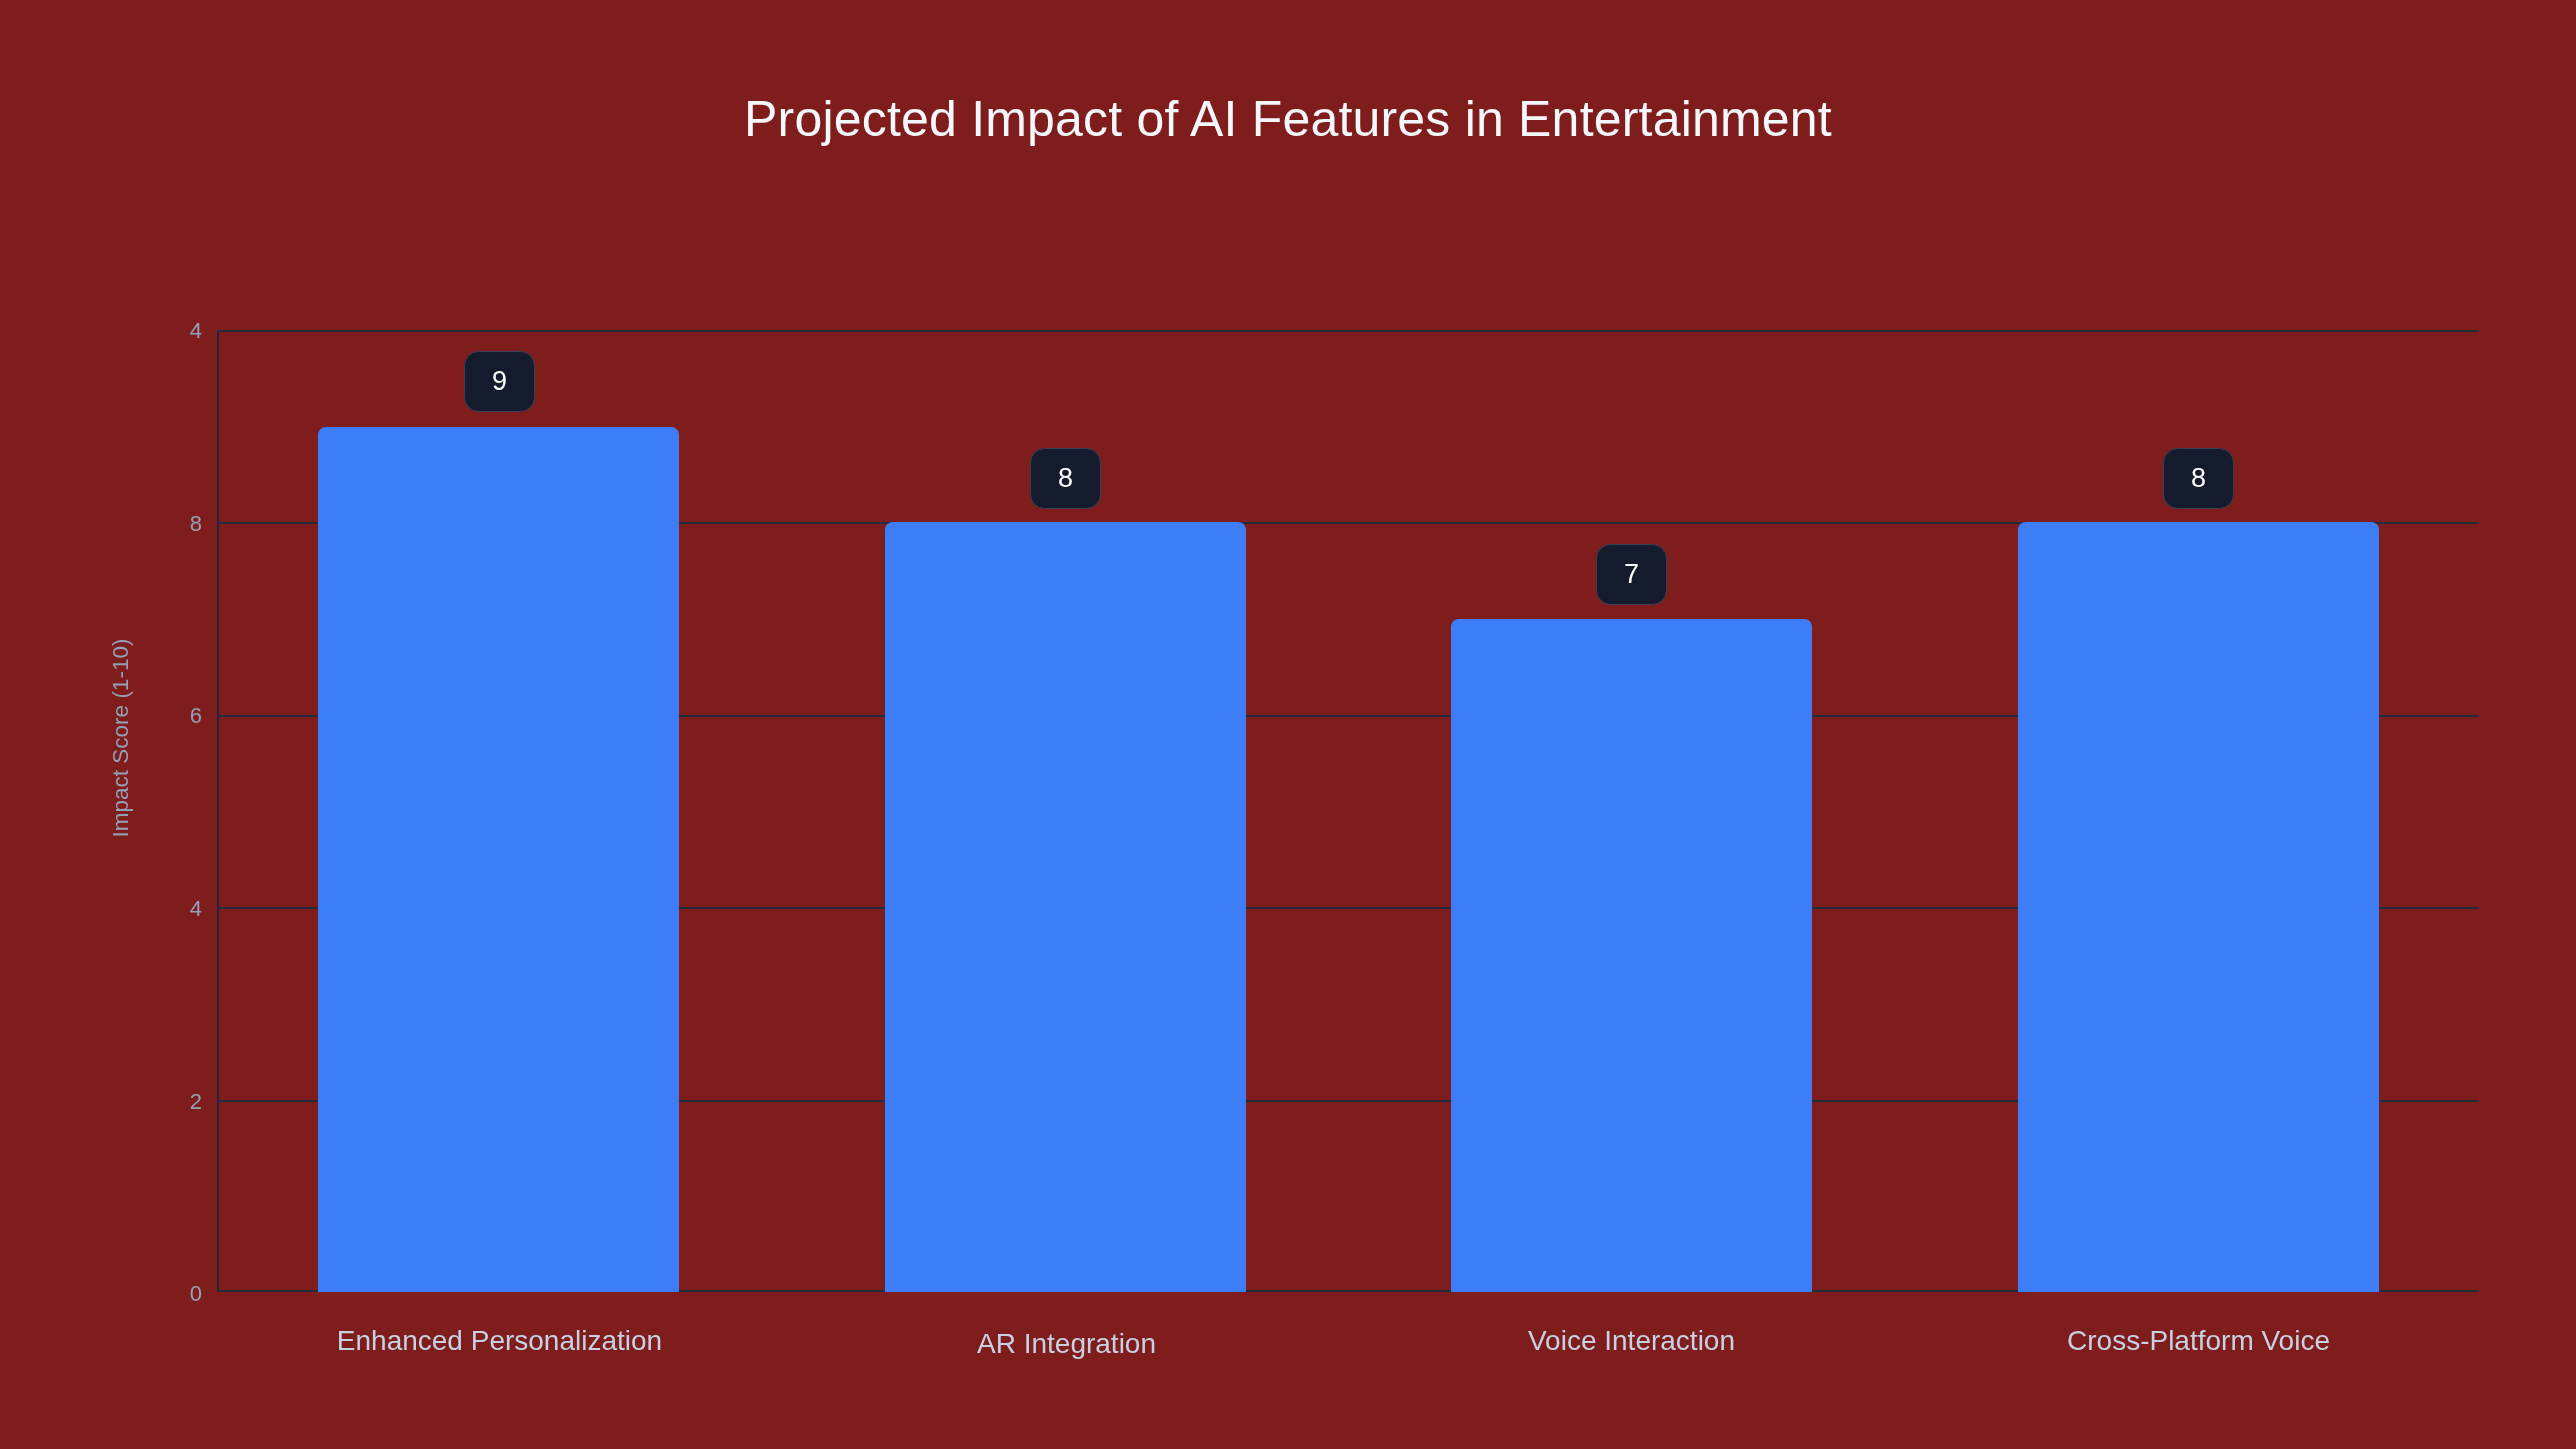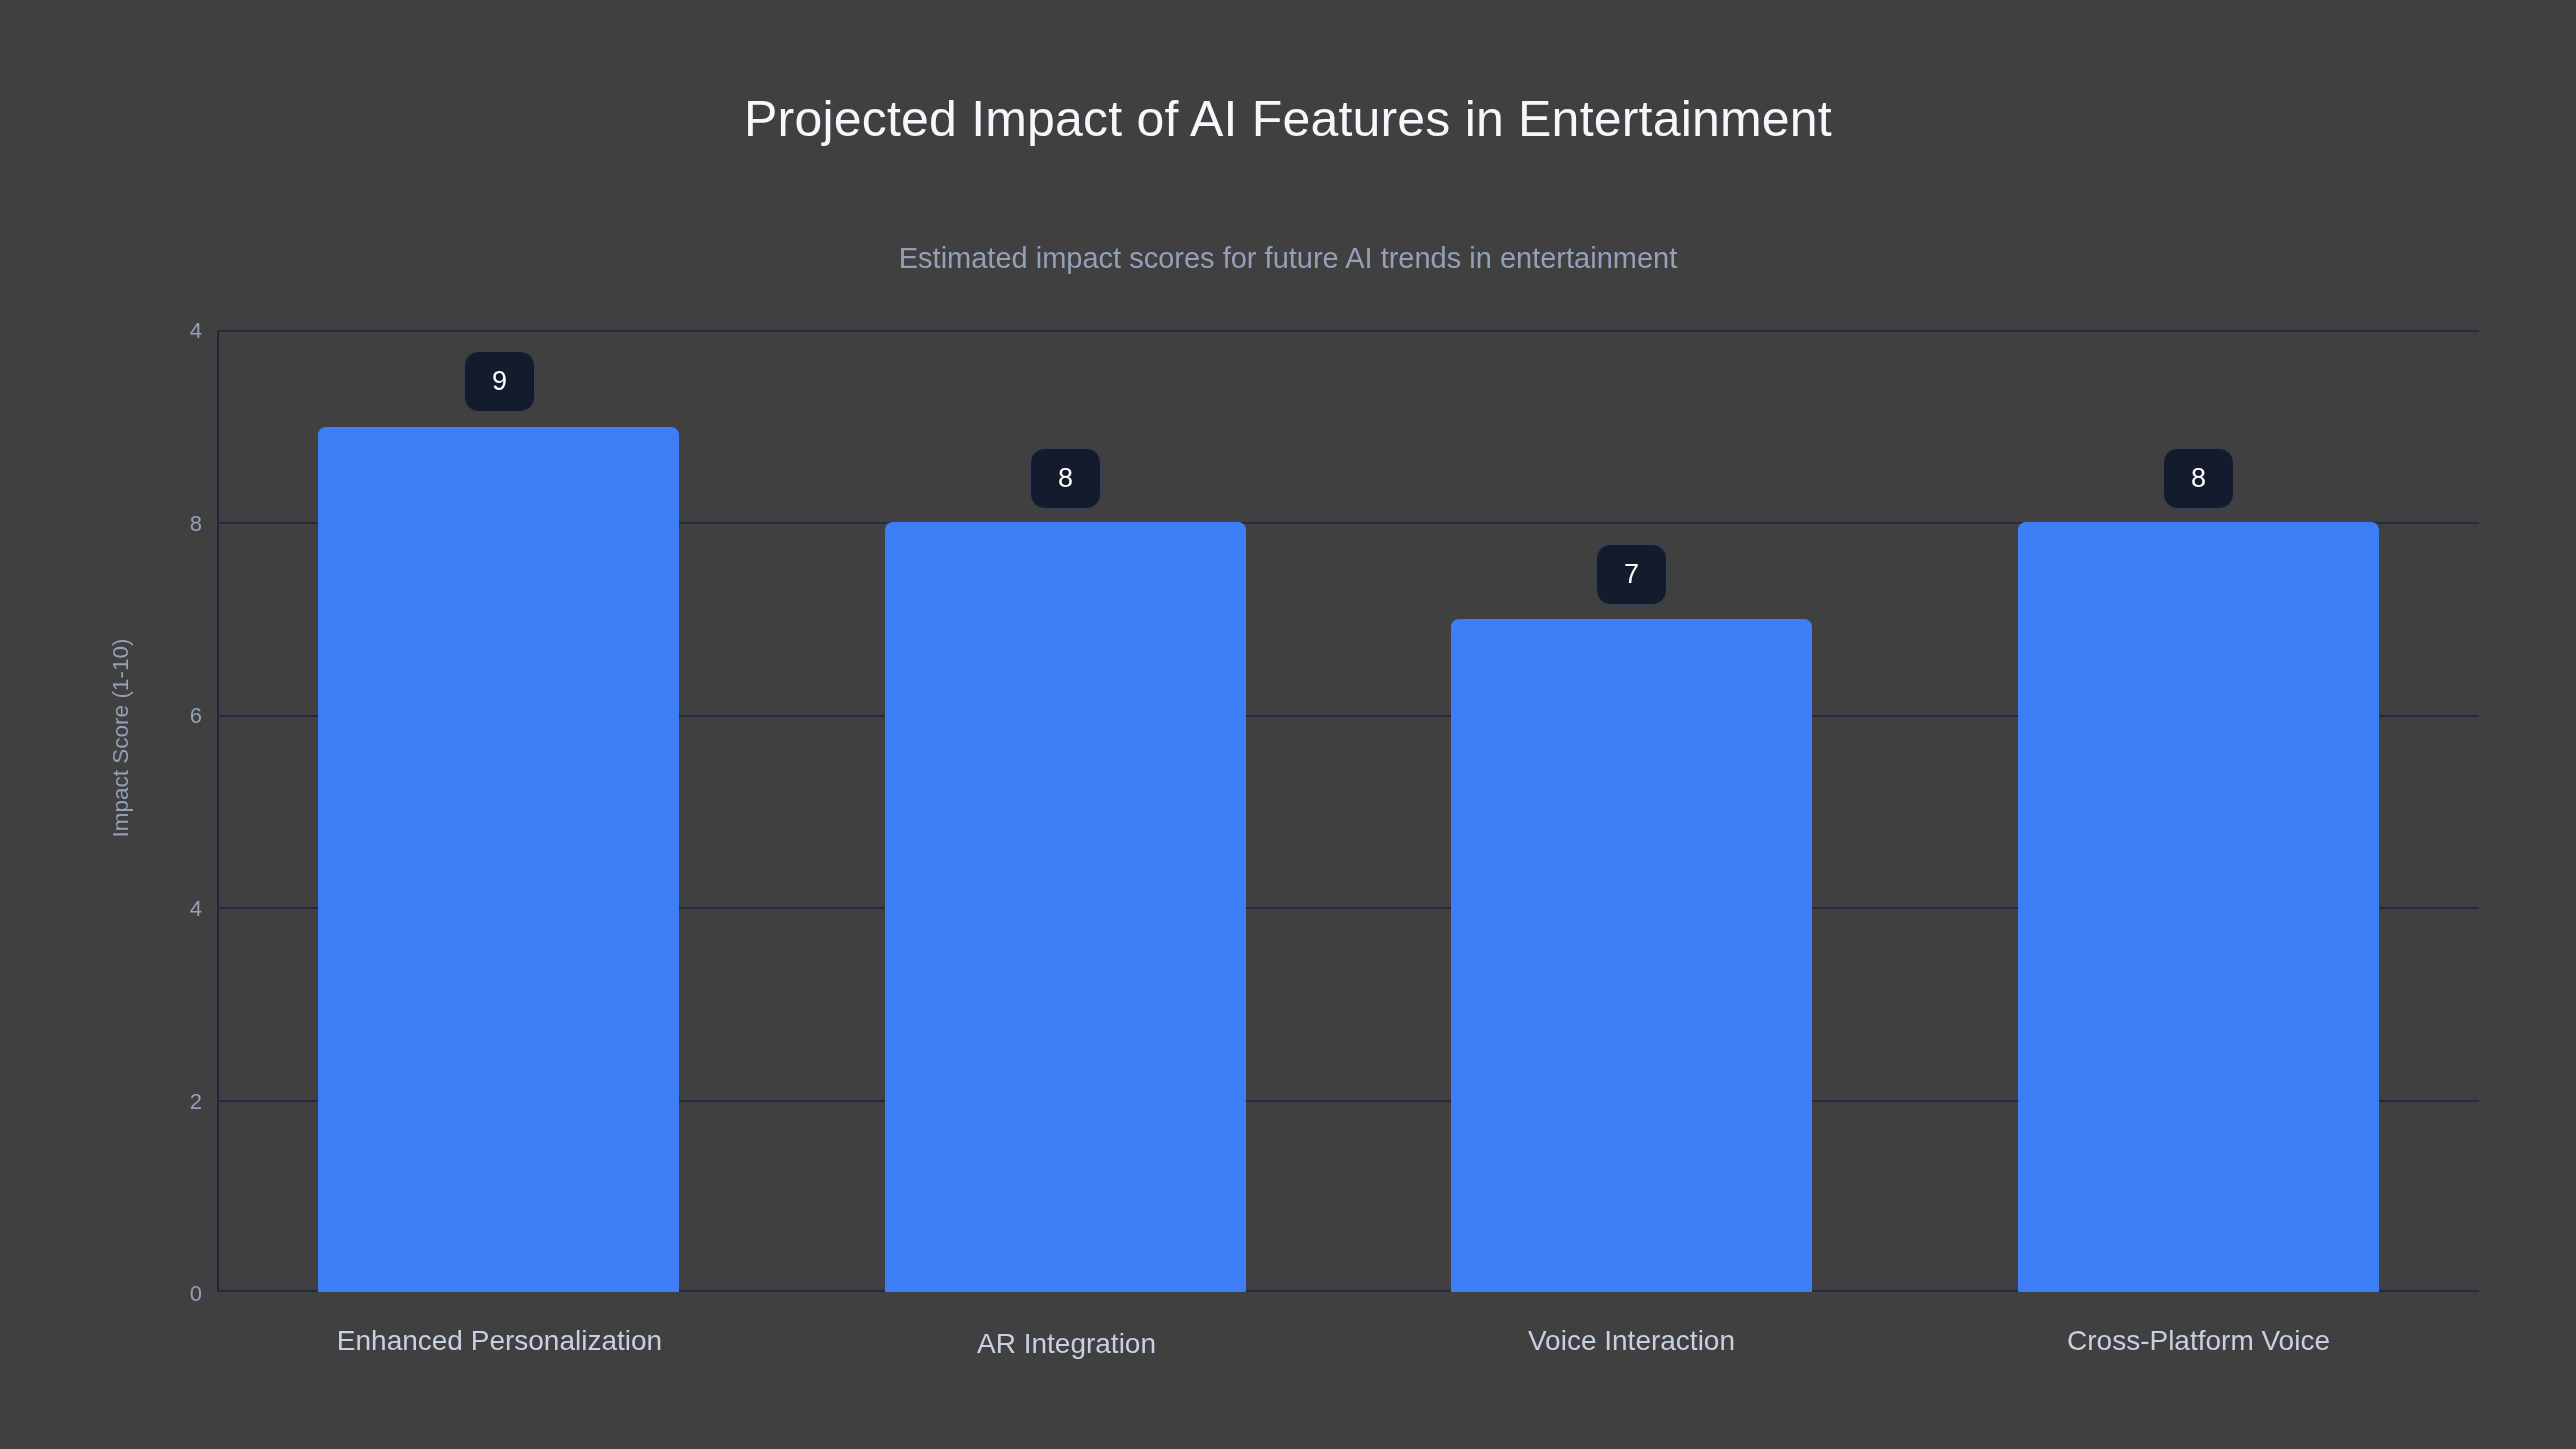--- a/index.html
+++ b/index.html
@@ -8,21 +8,21 @@
     height: 1449px;
     background: #101727;
     font-family: "Liberation Sans", sans-serif;
     overflow: hidden;
   }
 
   #chart-root {
     position: relative;
     width: 2576px;
     height: 1449px;
-    background: #404040;
+    background: #7f1d1d;
   }
 
   
   #chart-title {
     position: absolute;
     left: 0;
     top: 92px;
     width: 2576px;
     text-align: center;
     color: #f4f7fb;
@@ -125,21 +125,20 @@
     line-height: 1;
   }
 </style>
 </head>
 <body>
 
 <div id="chart-root">
 
   <div id="chart-title">Projected Impact of AI Features in Entertainment</div>
 
-  <div id="chart-subtitle">Estimated impact scores for future AI trends in entertainment</div>
 
   <div id="y-axis-line"></div>
 
   <div id="y-axis-title">Impact Score (1-10)</div>
 
   <div class="y-tick-label" style="left:105px; top:320px;">4</div>
   <div class="y-tick-label" style="left:105px; top:513px;">8</div>
   <div class="y-tick-label" style="left:105px; top:705px;">6</div>
   <div class="y-tick-label" style="left:105px; top:898px;">4</div>
   <div class="y-tick-label" style="left:105px; top:1091px;">2</div>

